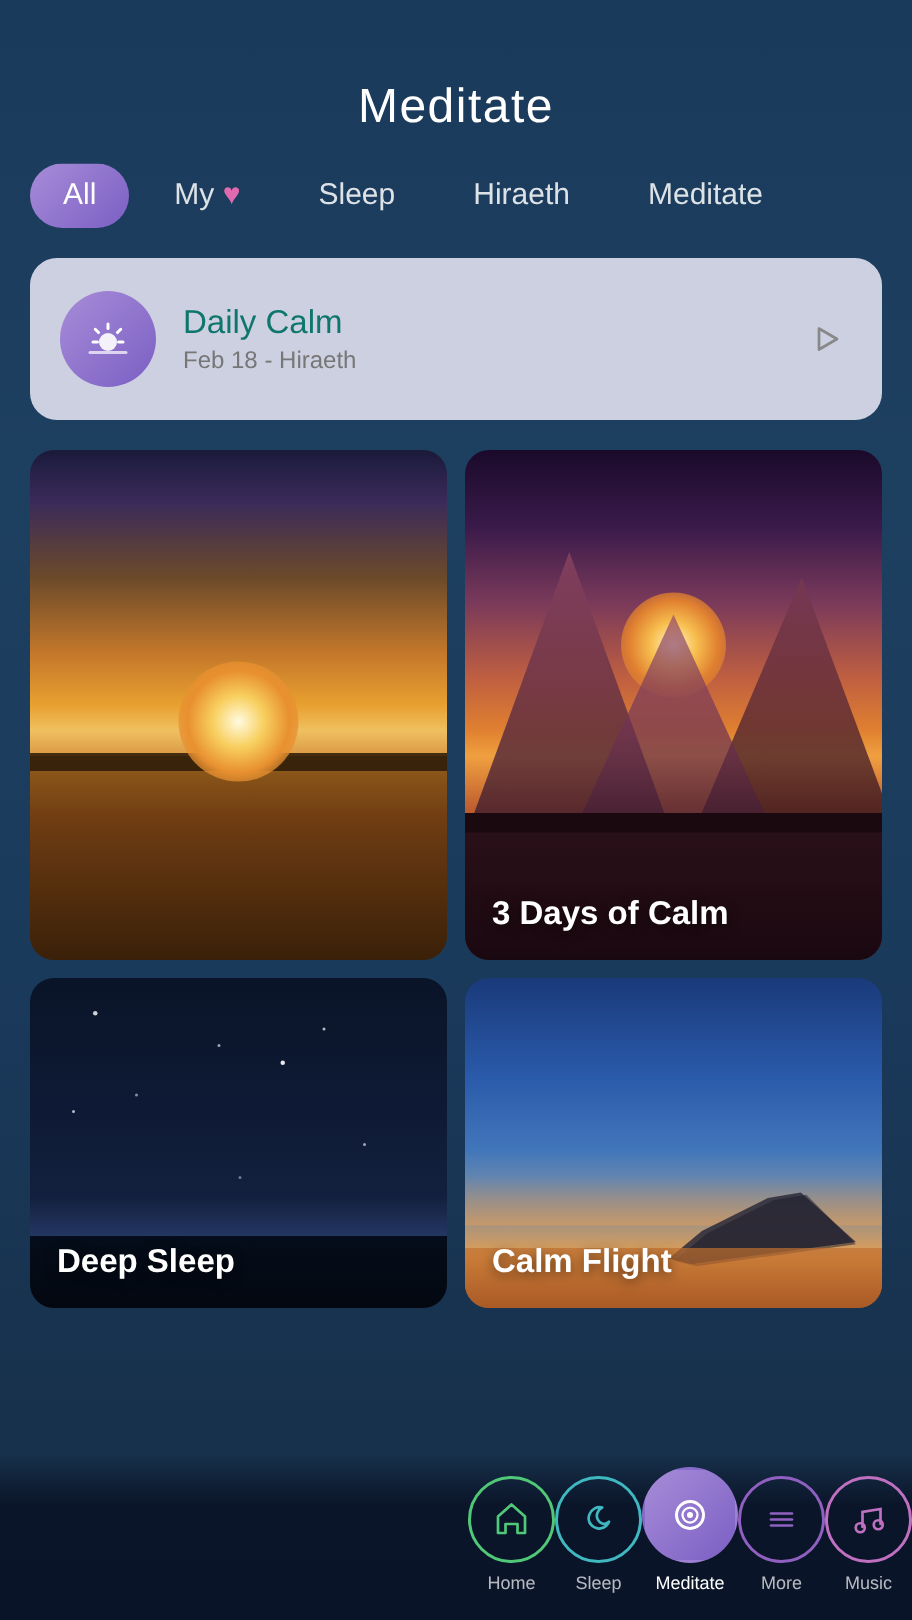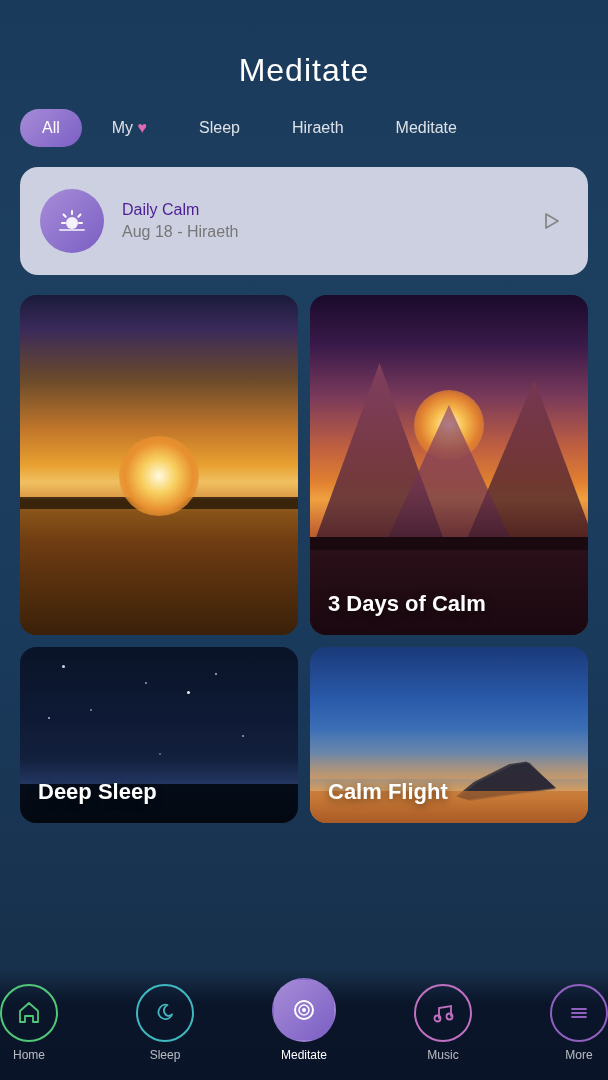--- a/index.html
+++ b/index.html
@@ -31,21 +31,21 @@
       display: flex;
       align-items: center;
       gap: 8px;
       padding: 0 20px 20px;
       overflow-x: auto;
     }
     .filter-tabs::-webkit-scrollbar { display: none; }
     .tab {
       padding: 10px 22px;
       border-radius: 25px;
-      font-size: 16px;
+      font-size: 20px;
       font-weight: 400;
       white-space: nowrap;
       cursor: pointer;
       border: none;
       outline: none;
     }
     .tab.active {
       background: linear-gradient(135deg, #a78cd8, #7b5fc4);
       color: white;
     }
@@ -78,23 +78,23 @@
       flex-shrink: 0;
     }
     .daily-calm-icon svg {
       width: 36px;
       height: 36px;
     }
     .daily-calm-text {
       flex: 1;
     }
     .daily-calm-text .title {
-      font-size: 16px;
+      font-size: 22px;
       font-weight: 400;
-      color: #4c1d95;
+      color: #0f766e;
       margin-bottom: 4px;
     }
     .daily-calm-text .subtitle {
       font-size: 16px;
       color: #777;
     }
     .play-btn {
       width: 36px;
       height: 36px;
       display: flex;
@@ -277,21 +277,21 @@
       right: 0;
       height: 110px;
       background: linear-gradient(180deg, transparent 0%, rgba(10,20,40,0.95) 30%, rgba(10,20,40,1) 100%);
       display: flex;
       align-items: flex-end;
       padding-bottom: 18px;
     }
     .nav-items {
       display: flex;
       width: 100%;
-      justify-content: space-between;
+      justify-content: flex-end;
       align-items: flex-end;
     }
     .nav-item {
       display: flex;
       flex-direction: column;
       align-items: center;
       gap: 6px;
       cursor: pointer;
     }
     .nav-icon-circle {
@@ -319,21 +319,21 @@
     }
     .nav-item.active .nav-label {
       color: white;
     }
 
     
     .partial-row {
       position: relative;
     }
     .partial-row .grid-card {
-      height: 176px;
+      height: 220px;
     }
   </style>
 </head>
 <body>
 
 <div class="header">
   <h1>Meditate</h1>
 </div>
 
 <div class="filter-tabs">
@@ -354,21 +354,21 @@
       <line x1="26.5" y1="11.5" x2="24.3" y2="13.7" stroke="white" stroke-width="2" stroke-linecap="round"></line>
       <line x1="28" y1="20" x2="25" y2="20" stroke="white" stroke-width="2" stroke-linecap="round"></line>
       <line x1="9.5" y1="11.5" x2="11.7" y2="13.7" stroke="white" stroke-width="2" stroke-linecap="round"></line>
       <line x1="8" y1="20" x2="11" y2="20" stroke="white" stroke-width="2" stroke-linecap="round"></line>
 
       <line x1="6" y1="27" x2="30" y2="27" stroke="white" stroke-width="2" stroke-linecap="round" opacity="0.7"></line>
     </svg>
   </div>
   <div class="daily-calm-text">
     <div class="title">Daily Calm</div>
-    <div class="subtitle">Aug 18 - Hiraeth</div>
+    <div class="subtitle">Feb 18 - Hiraeth</div>
   </div>
   <div class="play-btn">
     <svg viewBox="0 0 24 24" fill="none" xmlns="http://www.w3.org/2000/svg">
       <polygon points="8,5 20,12 8,19" fill="none" stroke="#888" stroke-width="1.8" stroke-linejoin="round"></polygon>
     </svg>
   </div>
 </div>
 
 <div class="content-grid">
 
@@ -458,35 +458,35 @@
         <svg width="28" height="28" viewBox="0 0 28 28" fill="none" xmlns="http://www.w3.org/2000/svg">
           <circle cx="14" cy="14" r="9" stroke="white" stroke-width="2" fill="none"></circle>
           <circle cx="14" cy="14" r="5" stroke="white" stroke-width="1.5" fill="none"></circle>
           <circle cx="14" cy="14" r="2" fill="white"></circle>
         </svg>
       </div>
       <span class="nav-label" style="color:white;">Meditate</span>
     </div>
 
     <div class="nav-item">
+      <div class="nav-icon-circle more">
+        <svg width="26" height="26" viewBox="0 0 26 26" fill="none" xmlns="http://www.w3.org/2000/svg">
+          <line x1="6" y1="9" x2="20" y2="9" stroke="#9060c0" stroke-width="1.8" stroke-linecap="round"></line>
+          <line x1="6" y1="13" x2="20" y2="13" stroke="#9060c0" stroke-width="1.8" stroke-linecap="round"></line>
+          <line x1="6" y1="17" x2="20" y2="17" stroke="#9060c0" stroke-width="1.8" stroke-linecap="round"></line>
+        </svg>
+      </div>
+      <span class="nav-label">More</span>
+    </div>
+
+    <div class="nav-item">
       <div class="nav-icon-circle music">
         <svg width="26" height="26" viewBox="0 0 26 26" fill="none" xmlns="http://www.w3.org/2000/svg">
           <path d="M9 18V8L21 6V16" stroke="#c070c0" stroke-width="1.8" fill="none" stroke-linecap="round"></path>
           <circle cx="7.5" cy="18.5" r="3" stroke="#c070c0" stroke-width="1.8" fill="none"></circle>
           <circle cx="19.5" cy="16.5" r="3" stroke="#c070c0" stroke-width="1.8" fill="none"></circle>
         </svg>
       </div>
       <span class="nav-label">Music</span>
     </div>
 
-    <div class="nav-item">
-      <div class="nav-icon-circle more">
-        <svg width="26" height="26" viewBox="0 0 26 26" fill="none" xmlns="http://www.w3.org/2000/svg">
-          <line x1="6" y1="9" x2="20" y2="9" stroke="#9060c0" stroke-width="1.8" stroke-linecap="round"></line>
-          <line x1="6" y1="13" x2="20" y2="13" stroke="#9060c0" stroke-width="1.8" stroke-linecap="round"></line>
-          <line x1="6" y1="17" x2="20" y2="17" stroke="#9060c0" stroke-width="1.8" stroke-linecap="round"></line>
-        </svg>
-      </div>
-      <span class="nav-label">More</span>
-    </div>
-
   </div>
 </div>
 
 </body></html>

